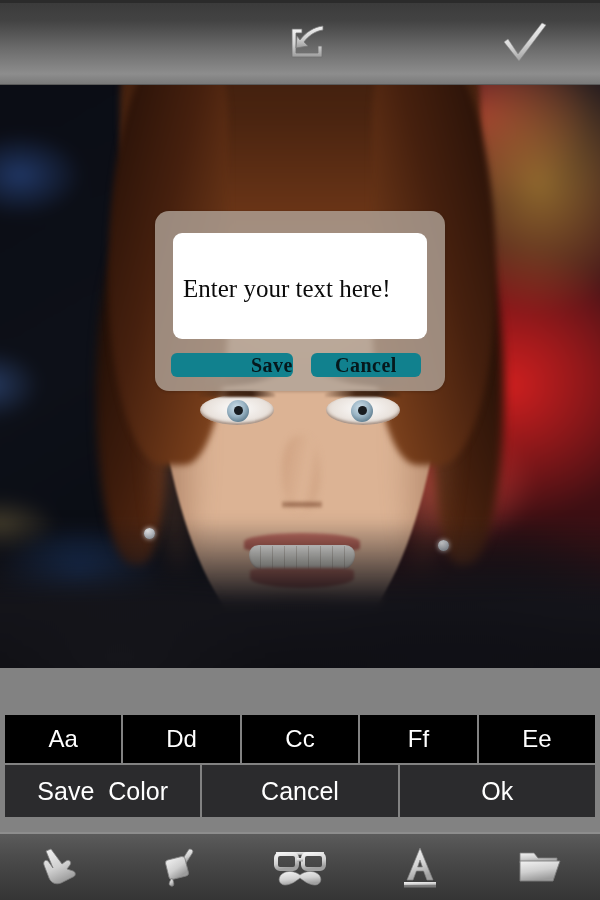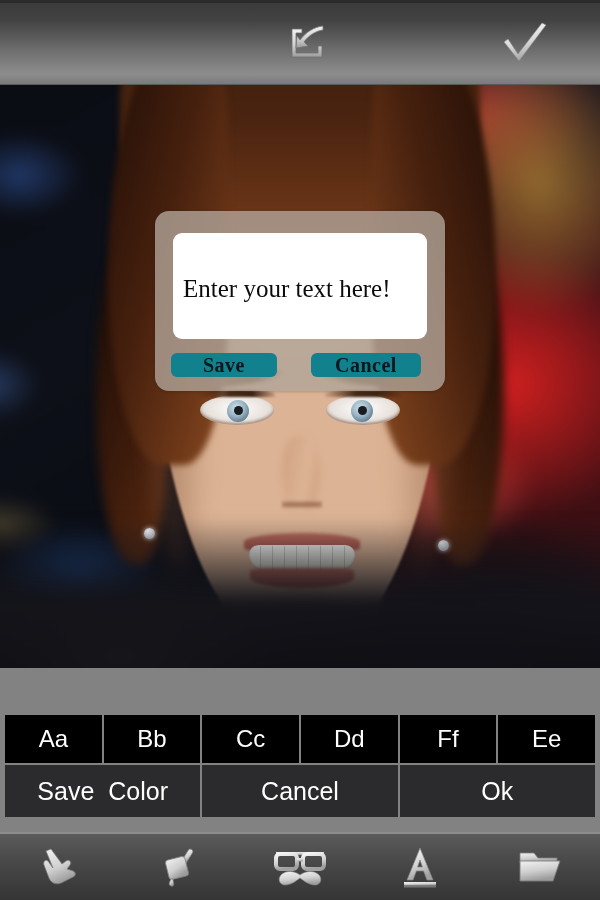--- a/index.html
+++ b/index.html
@@ -190,21 +190,21 @@
     font-family:"Liberation Serif", serif; font-size:25px; color:#0b0b0b;
     padding:6px 10px 0 10px; line-height:34px; outline:none;
     overflow:hidden; white-space:nowrap;
   }
   .dlg-btn{
     position:absolute; top:142px; height:24px; border:none; border-radius:6px;
     background:#11818e; color:#06181c;
     font-family:"Liberation Serif", serif; font-size:20px; font-weight:700;
     letter-spacing:.5px; cursor:pointer; line-height:22px;
   }
-  #dlg-save{ left:16px; width:106px; }
+  #dlg-save{ left:16px; width:122px;text-align:right; }
   #dlg-cancel{ left:156px; width:110px; }
 
   
   .panel{
     position:absolute; left:0; top:668px; width:600px; height:164px;
     background:#828282;
   }
   .font-row{
     position:absolute; left:5px; top:47px; width:590px; height:48px;
     display:flex; gap:2px;border-radius:21px;
@@ -323,23 +323,22 @@
       <input class="dlg-input" type="text" value="Enter your text here!" style="">
       <button class="dlg-btn" id="dlg-save">Save</button>
       <button class="dlg-btn" id="dlg-cancel">Cancel</button>
     </div>
   </div>
 
   <div class="panel">
 
     <div class="font-row">
       <button class="font-btn">Aa</button>
-      <button class="font-btn">Bb</button>
+      <button class="font-btn">Dd</button>
       <button class="font-btn">Cc</button>
-      <button class="font-btn">Dd</button>
       <button class="font-btn">Ff</button>
       <button class="font-btn">Ee</button>
     </div>
 
     <div class="action-row">
       <button class="action-btn">Save  Color</button>
       <button class="action-btn">Cancel</button>
       <button class="action-btn">Ok</button>
     </div>
   </div>

